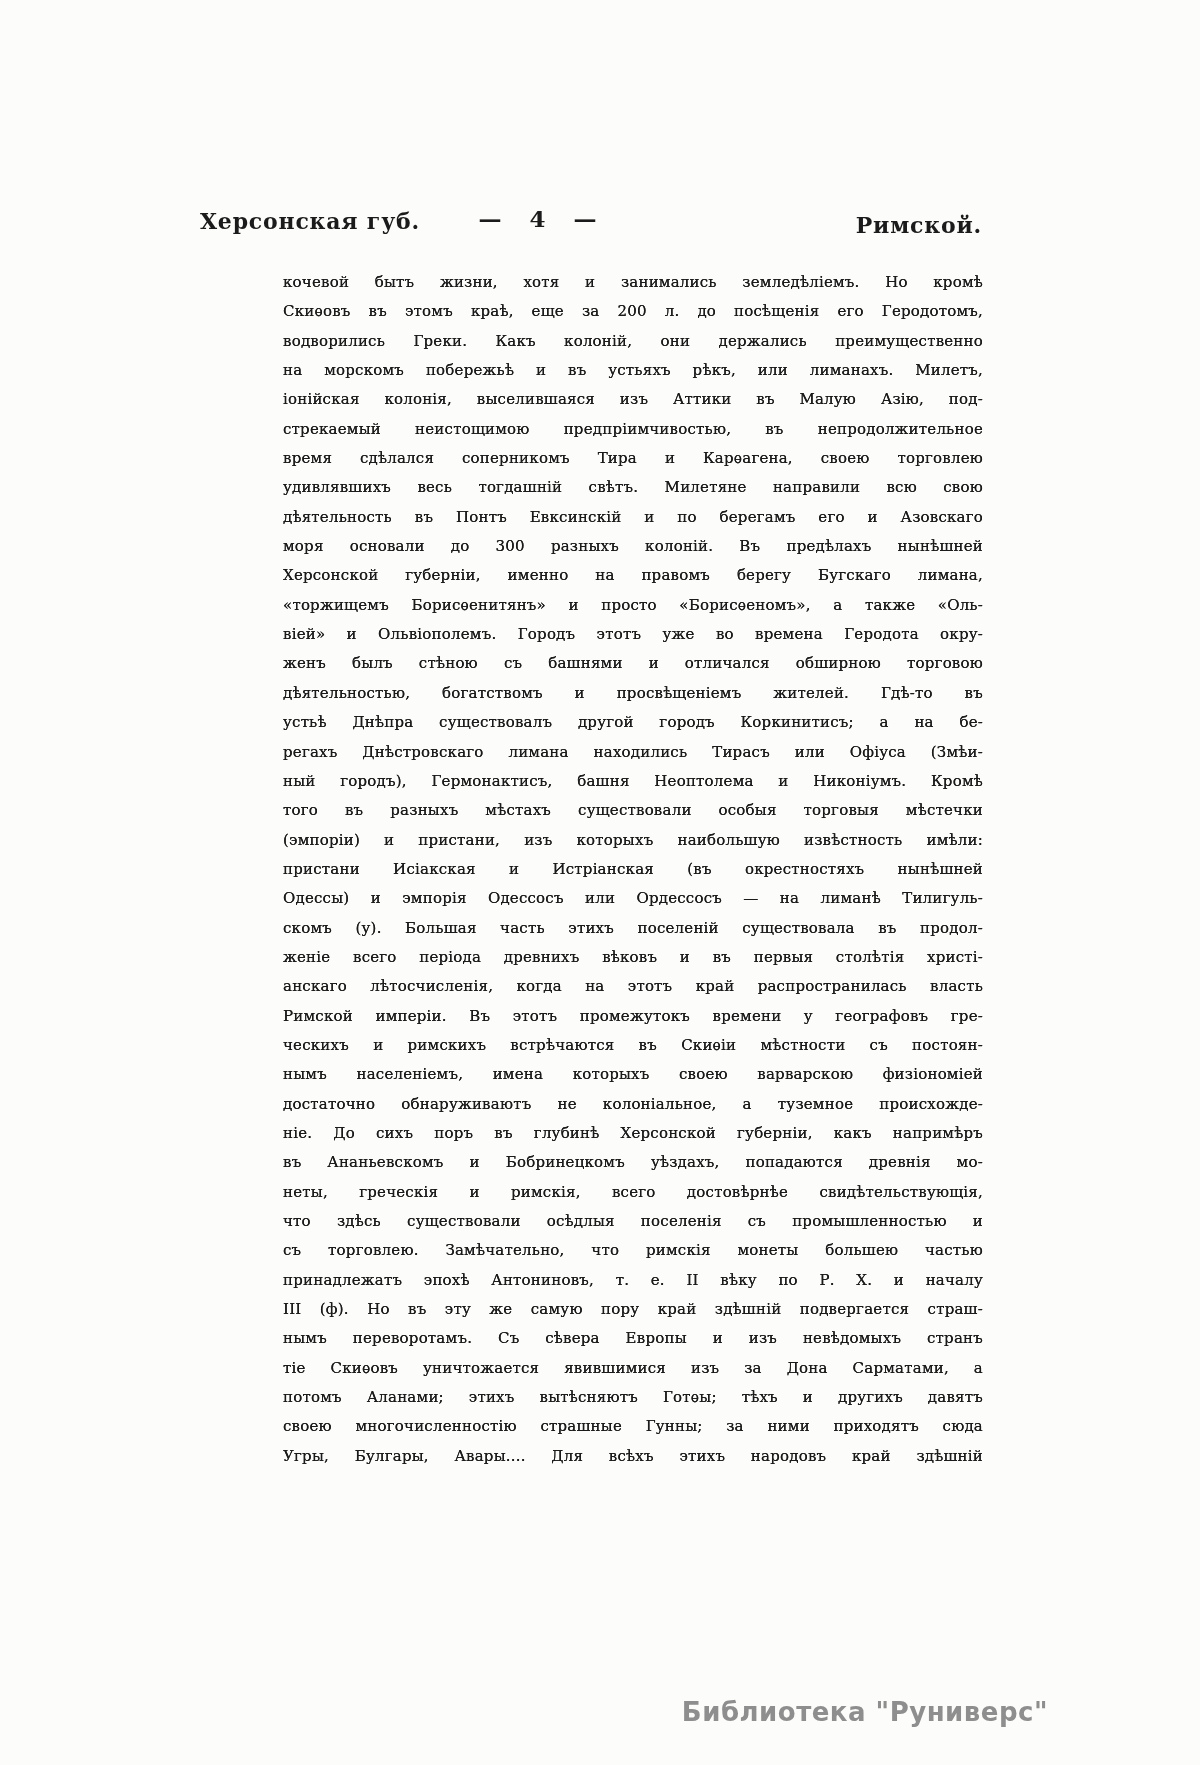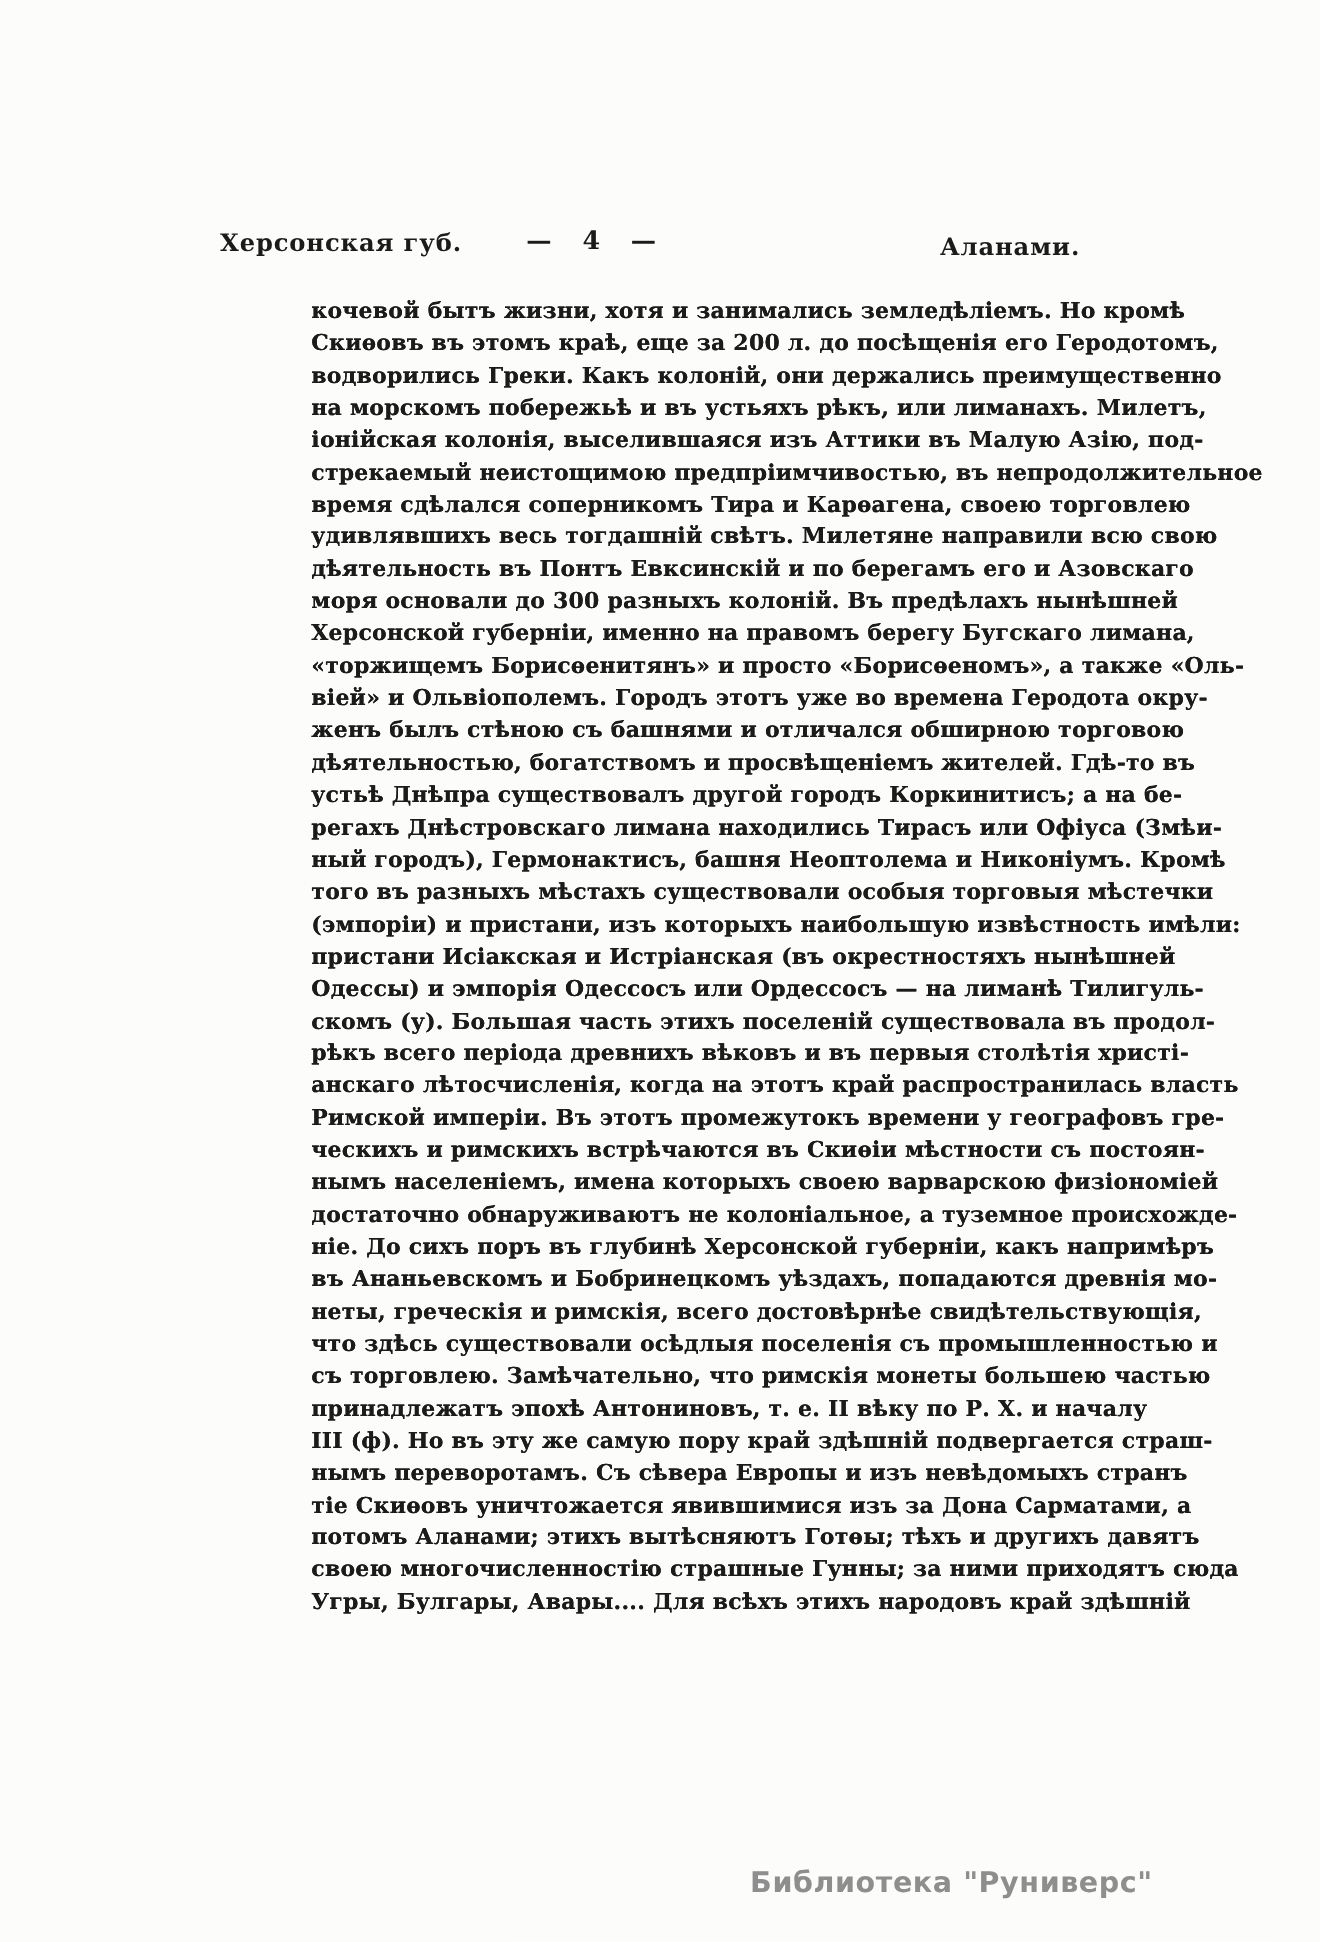--- a/index.html
+++ b/index.html
@@ -37,22 +37,22 @@
     position:absolute;right:218px;top:212px;
     font-size:22px;font-weight:bold;letter-spacing:0.8px;
     white-space:nowrap;
   }
   
   .body-text{
     position:absolute;left:283px;top:268px;width:700px;
   }
   .body-text .line{
     height:29.35px;line-height:29.35px;
-    font-size:20px;
-    font-weight:700;
+    font-size:15px;
+    font-weight:400;
     letter-spacing:0.2px;
     color:var(--ink);
     text-shadow:0 0 0.45px currentColor; 
     text-align:justify;
     text-align-last:justify;
     white-space:nowrap; 
   }
   
   .watermark{
     position:absolute;right:152px;top:1697px;
@@ -65,21 +65,21 @@
 </style>
 </head>
 <body>
 
 <div class="page">
 
   <div class="header-left">Херсонская губ.</div>
 
   <div class="header-center">— 4 —</div>
 
-  <div class="header-right">Аланами.</div>
+  <div class="header-right">Римской.</div>
 
   <div class="body-text" id="body-lines">
       <div class="line">кочевой бытъ жизни, хотя и занимались земледѣліемъ. Но кромѣ</div>
       <div class="line">Скиѳовъ въ этомъ краѣ, еще за 200 л. до посѣщенія его Геродотомъ,</div>
       <div class="line">водворились Греки. Какъ колоній, они держались преимущественно</div>
       <div class="line">на морскомъ побережьѣ и въ устьяхъ рѣкъ, или лиманахъ. Милетъ,</div>
       <div class="line">іонійская колонія, выселившаяся изъ Аттики въ Малую Азію, под-</div>
       <div class="line">стрекаемый неистощимою предпріимчивостью, въ непродолжительное</div>
       <div class="line">время сдѣлался соперникомъ Тира и Карѳагена, своею торговлею</div>
       <div class="line">удивлявшихъ весь тогдашній свѣтъ. Милетяне направили всю свою</div>
@@ -91,21 +91,21 @@
       <div class="line">женъ былъ стѣною съ башнями и отличался обширною торговою</div>
       <div class="line">дѣятельностью, богатствомъ и просвѣщеніемъ жителей. Гдѣ-то въ</div>
       <div class="line">устьѣ Днѣпра существовалъ другой городъ Коркинитисъ; а на бе-</div>
       <div class="line">регахъ Днѣстровскаго лимана находились Тирасъ или Офіуса (Змѣи-</div>
       <div class="line">ный городъ), Гермонактисъ, башня Неоптолема и Никоніумъ. Кромѣ</div>
       <div class="line">того въ разныхъ мѣстахъ существовали особыя торговыя мѣстечки</div>
       <div class="line">(эмпоріи) и пристани, изъ которыхъ наибольшую извѣстность имѣли:</div>
       <div class="line">пристани Исіакская и Истріанская (въ окрестностяхъ нынѣшней</div>
       <div class="line">Одессы) и эмпорія Одессосъ или Ордессосъ — на лиманѣ Тилигуль-</div>
       <div class="line">скомъ (у). Большая часть этихъ поселеній существовала въ продол-</div>
-      <div class="line">рѣкъ всего періода древнихъ вѣковъ и въ первыя столѣтія христі-</div>
+      <div class="line">женіе всего періода древнихъ вѣковъ и въ первыя столѣтія христі-</div>
       <div class="line">анскаго лѣтосчисленія, когда на этотъ край распространилась власть</div>
       <div class="line">Римской имперіи. Въ этотъ промежутокъ времени у географовъ гре-</div>
       <div class="line">ческихъ и римскихъ встрѣчаются въ Скиѳіи мѣстности съ постоян-</div>
       <div class="line">нымъ населеніемъ, имена которыхъ своею варварскою физіономіей</div>
       <div class="line">достаточно обнаруживаютъ не колоніальное, а туземное происхожде-</div>
       <div class="line">ніе. До сихъ поръ въ глубинѣ Херсонской губерніи, какъ напримѣръ</div>
       <div class="line">въ Ананьевскомъ и Бобринецкомъ уѣздахъ, попадаются древнія мо-</div>
       <div class="line">неты, греческія и римскія, всего достовѣрнѣе свидѣтельствующія,</div>
       <div class="line">что здѣсь существовали осѣдлыя поселенія съ промышленностью и</div>
       <div class="line">съ торговлею. Замѣчательно, что римскія монеты большею частью</div>

